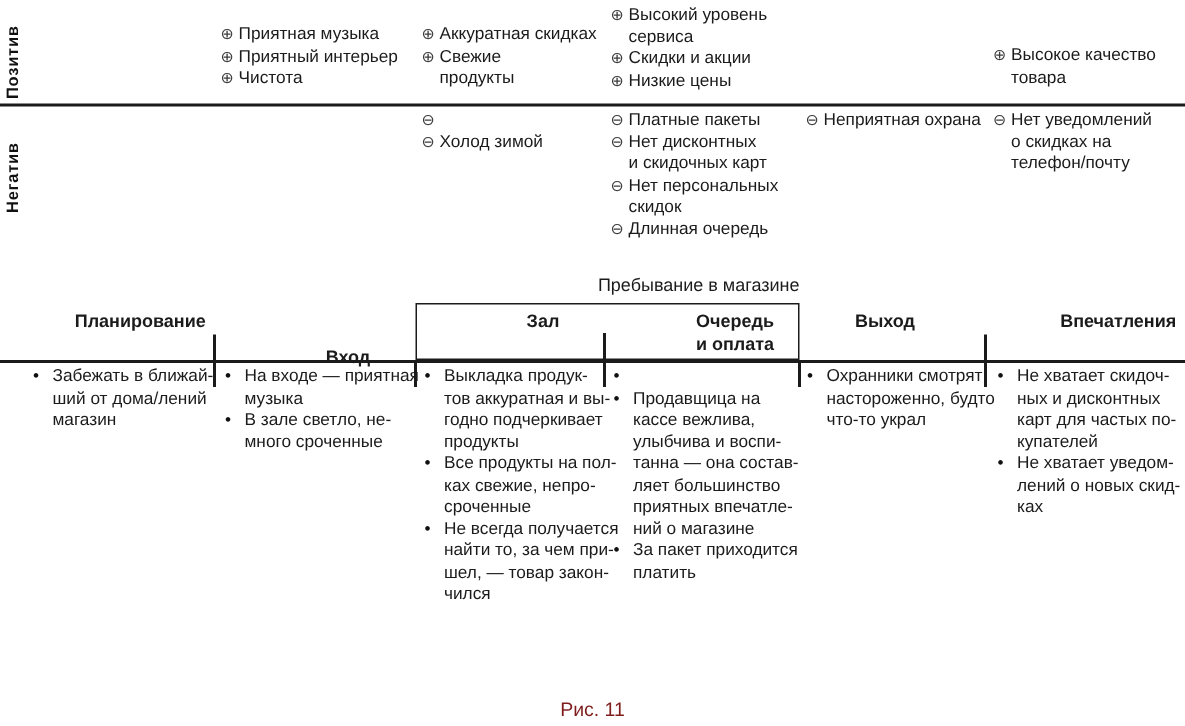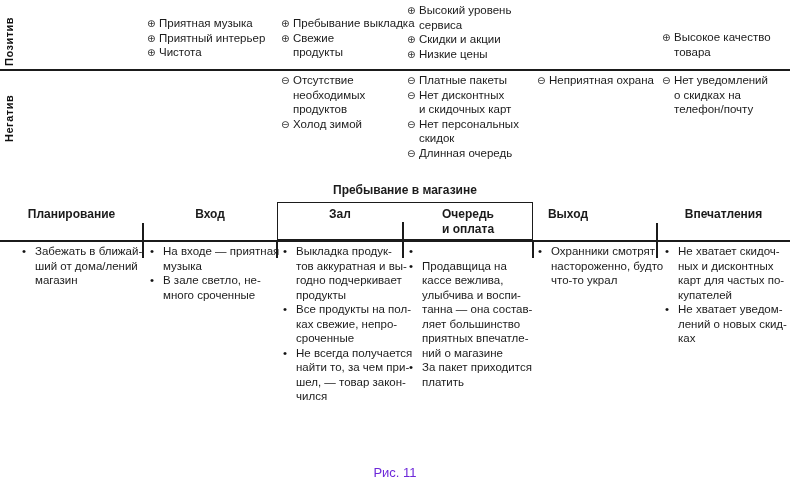--- a/index.html
+++ b/index.html
@@ -15,26 +15,26 @@
   .grp { position:absolute; }
   .it { display:flex; align-items:flex-start; font-size:11.5px; line-height:14.5px; }
   .mk { flex:0 0 12px; width:12px; font-size:10.5px; line-height:14.5px; color:#3c3c3c;
         font-family:"DejaVu Sans",sans-serif; }
   .bmk { flex:0 0 13px; width:13px; font-size:11.5px; line-height:14.5px; color:#111; }
   .tx { white-space:pre; }
   .hline { position:absolute; left:0; width:790px; height:2px; background:#1b1b1b; }
   .vtick { position:absolute; width:1.5px; background:#1b1b1b; }
   .stagebox { position:absolute; left:277px; top:202px; width:256px; height:38px;
               border:1.5px solid #1b1b1b; box-sizing:border-box; background:transparent; }
-  .stagehdr { position:absolute; left:277px; top:183px; width:256px; text-align:center;
-              font-weight:700; font-size:12px; }
+  .stagehdr { position:absolute; left:277px; top:183px; width:256px; text-align:right;
+              font-weight:400; font-size:12px; }
   .chead { position:absolute; top:207px; font-weight:700; font-size:12px; line-height:14.5px;
-           text-align:center; white-space:pre-line; }
+           text-align:center; white-space:pre-line;padding-left:22px; }
   .caption { position:absolute; left:0; top:465px; width:790px; text-align:center;
-             font-size:13px; color:#6d28d9; }
+             font-size:13px; color:#7f1d1d; }
 </style>
 </head>
 <body>
 
 <div class="canvas">
 
   <div class="rot" style="left:3px; top:10px; height:56px;">Позитив</div>
   <div class="rot" style="left:3px; top:86px; height:56px;">Негатив</div>
 
   <div class="grp" style="left:147px; top:16px; width:128px;">
@@ -47,21 +47,21 @@
         <span class="tx">Приятный интерьер</span>
       </div>
     <div class="it">
         <span class="mk">⊕</span>
         <span class="tx">Чистота</span>
       </div>
   </div>
   <div class="grp" style="left:281px; top:16px; width:122px;">
     <div class="it">
         <span class="mk">⊕</span>
-        <span class="tx">Пребывание выкладка</span>
+        <span class="tx">Аккуратная скидках</span>
       </div>
     <div class="it">
         <span class="mk">⊕</span>
         <span class="tx">Свежие
 продукты</span>
       </div>
   </div>
   <div class="grp" style="left:407px; top:3px; width:124px;">
     <div class="it">
         <span class="mk">⊕</span>
@@ -83,23 +83,20 @@
         <span class="tx">Высокое качество
 товара</span>
       </div>
   </div>
 
   <div class="hline" style="top:69px;"></div>
 
   <div class="grp" style="left:281px; top:73px; width:122px;">
     <div class="it">
         <span class="mk">⊖</span>
-        <span class="tx">Отсутствие
-необходимых
-продуктов</span>
       </div>
     <div class="it">
         <span class="mk">⊖</span>
         <span class="tx">Холод зимой</span>
       </div>
   </div>
   <div class="grp" style="left:407px; top:73px; width:126px;">
     <div class="it">
         <span class="mk">⊖</span>
         <span class="tx">Платные пакеты</span>
@@ -132,21 +129,21 @@
 о скидках на
 телефон/почту</span>
       </div>
   </div>
 
   <div class="stagehdr">Пребывание в магазине</div>
   <div class="stagebox"></div>
   <div class="vtick" style="left:402px; top:222px; height:18px;"></div>
 
   <div class="chead" style="left:0px; width:143px;">Планирование</div>
-  <div class="chead" style="left:143px; width:134px;">Вход</div>
+  <div class="chead" style="left:143px; width:134px;margin-top:24px;">Вход</div>
   <div class="chead" style="left:277px; width:126px;">Зал</div>
   <div class="chead" style="left:403px; width:130px;">Очередь
 и оплата</div>
   <div class="chead" style="left:506px; width:124px;">Выход</div>
   <div class="chead" style="left:657px; width:133px;">Впечатления</div>
 
   <div class="vtick" style="left:142px; top:223px; height:17px;"></div>
   <div class="vtick" style="left:656px; top:223px; height:17px;"></div>
 
   <div class="hline" style="top:240px;"></div>

